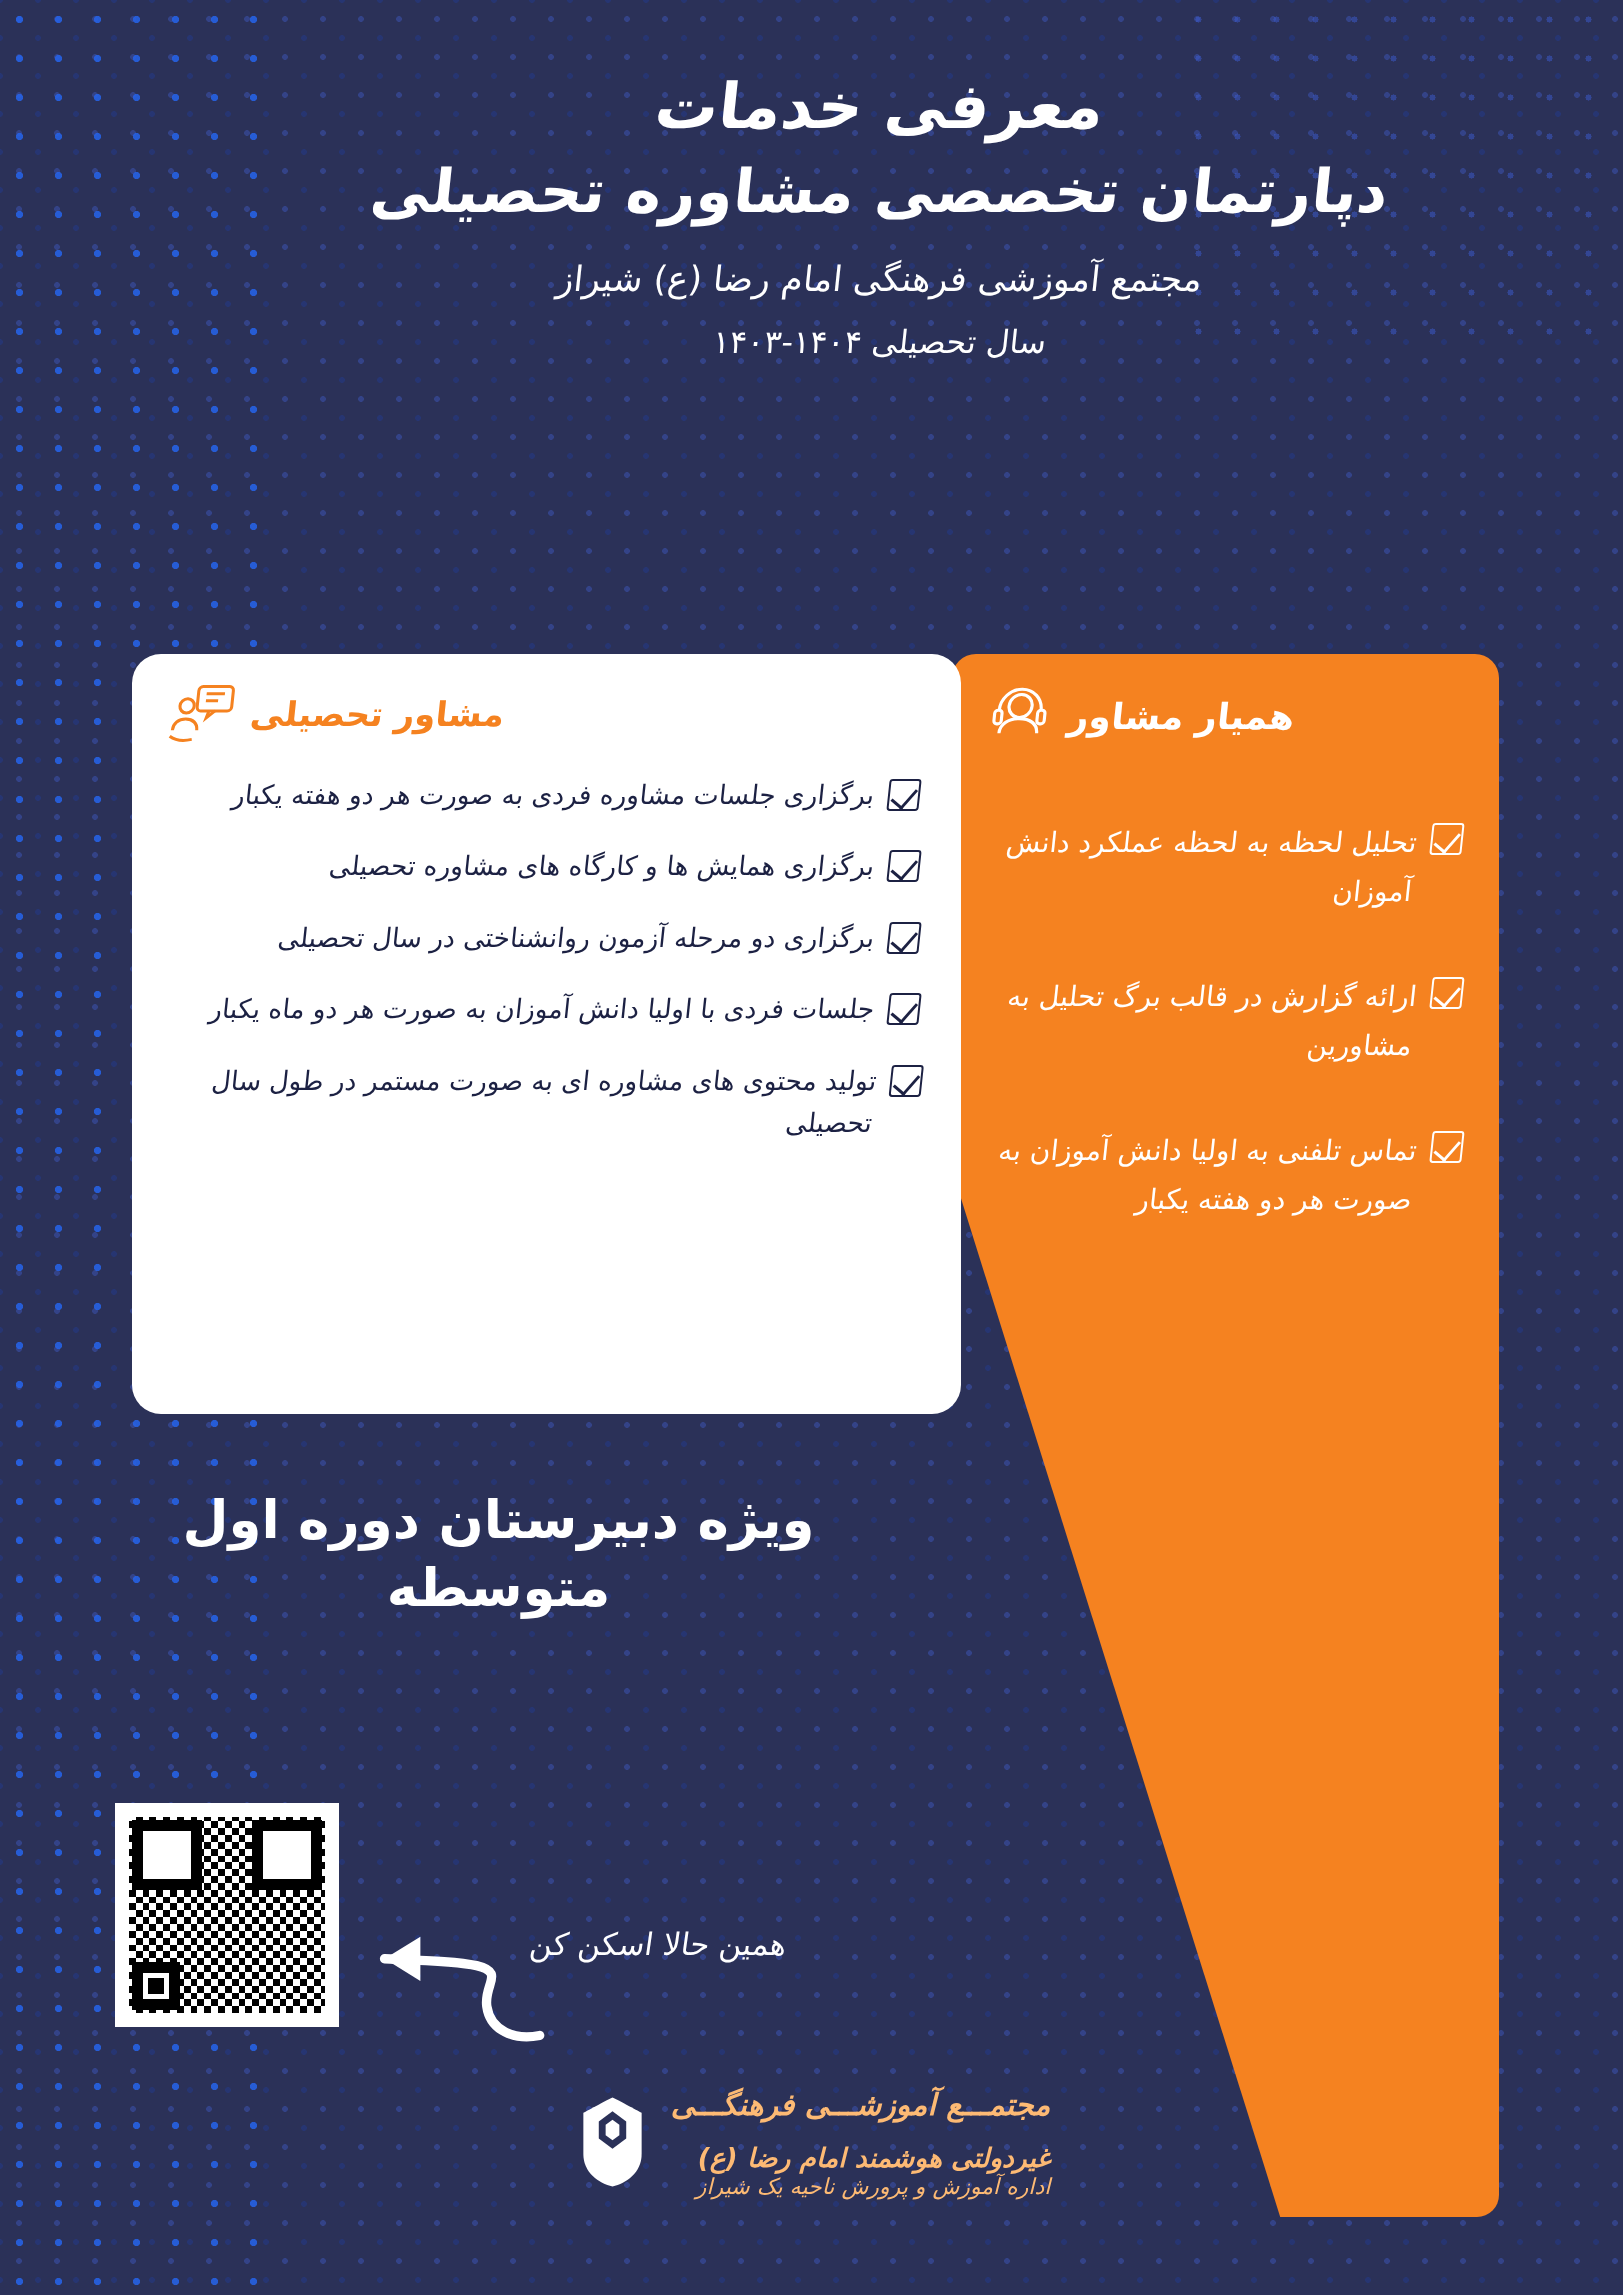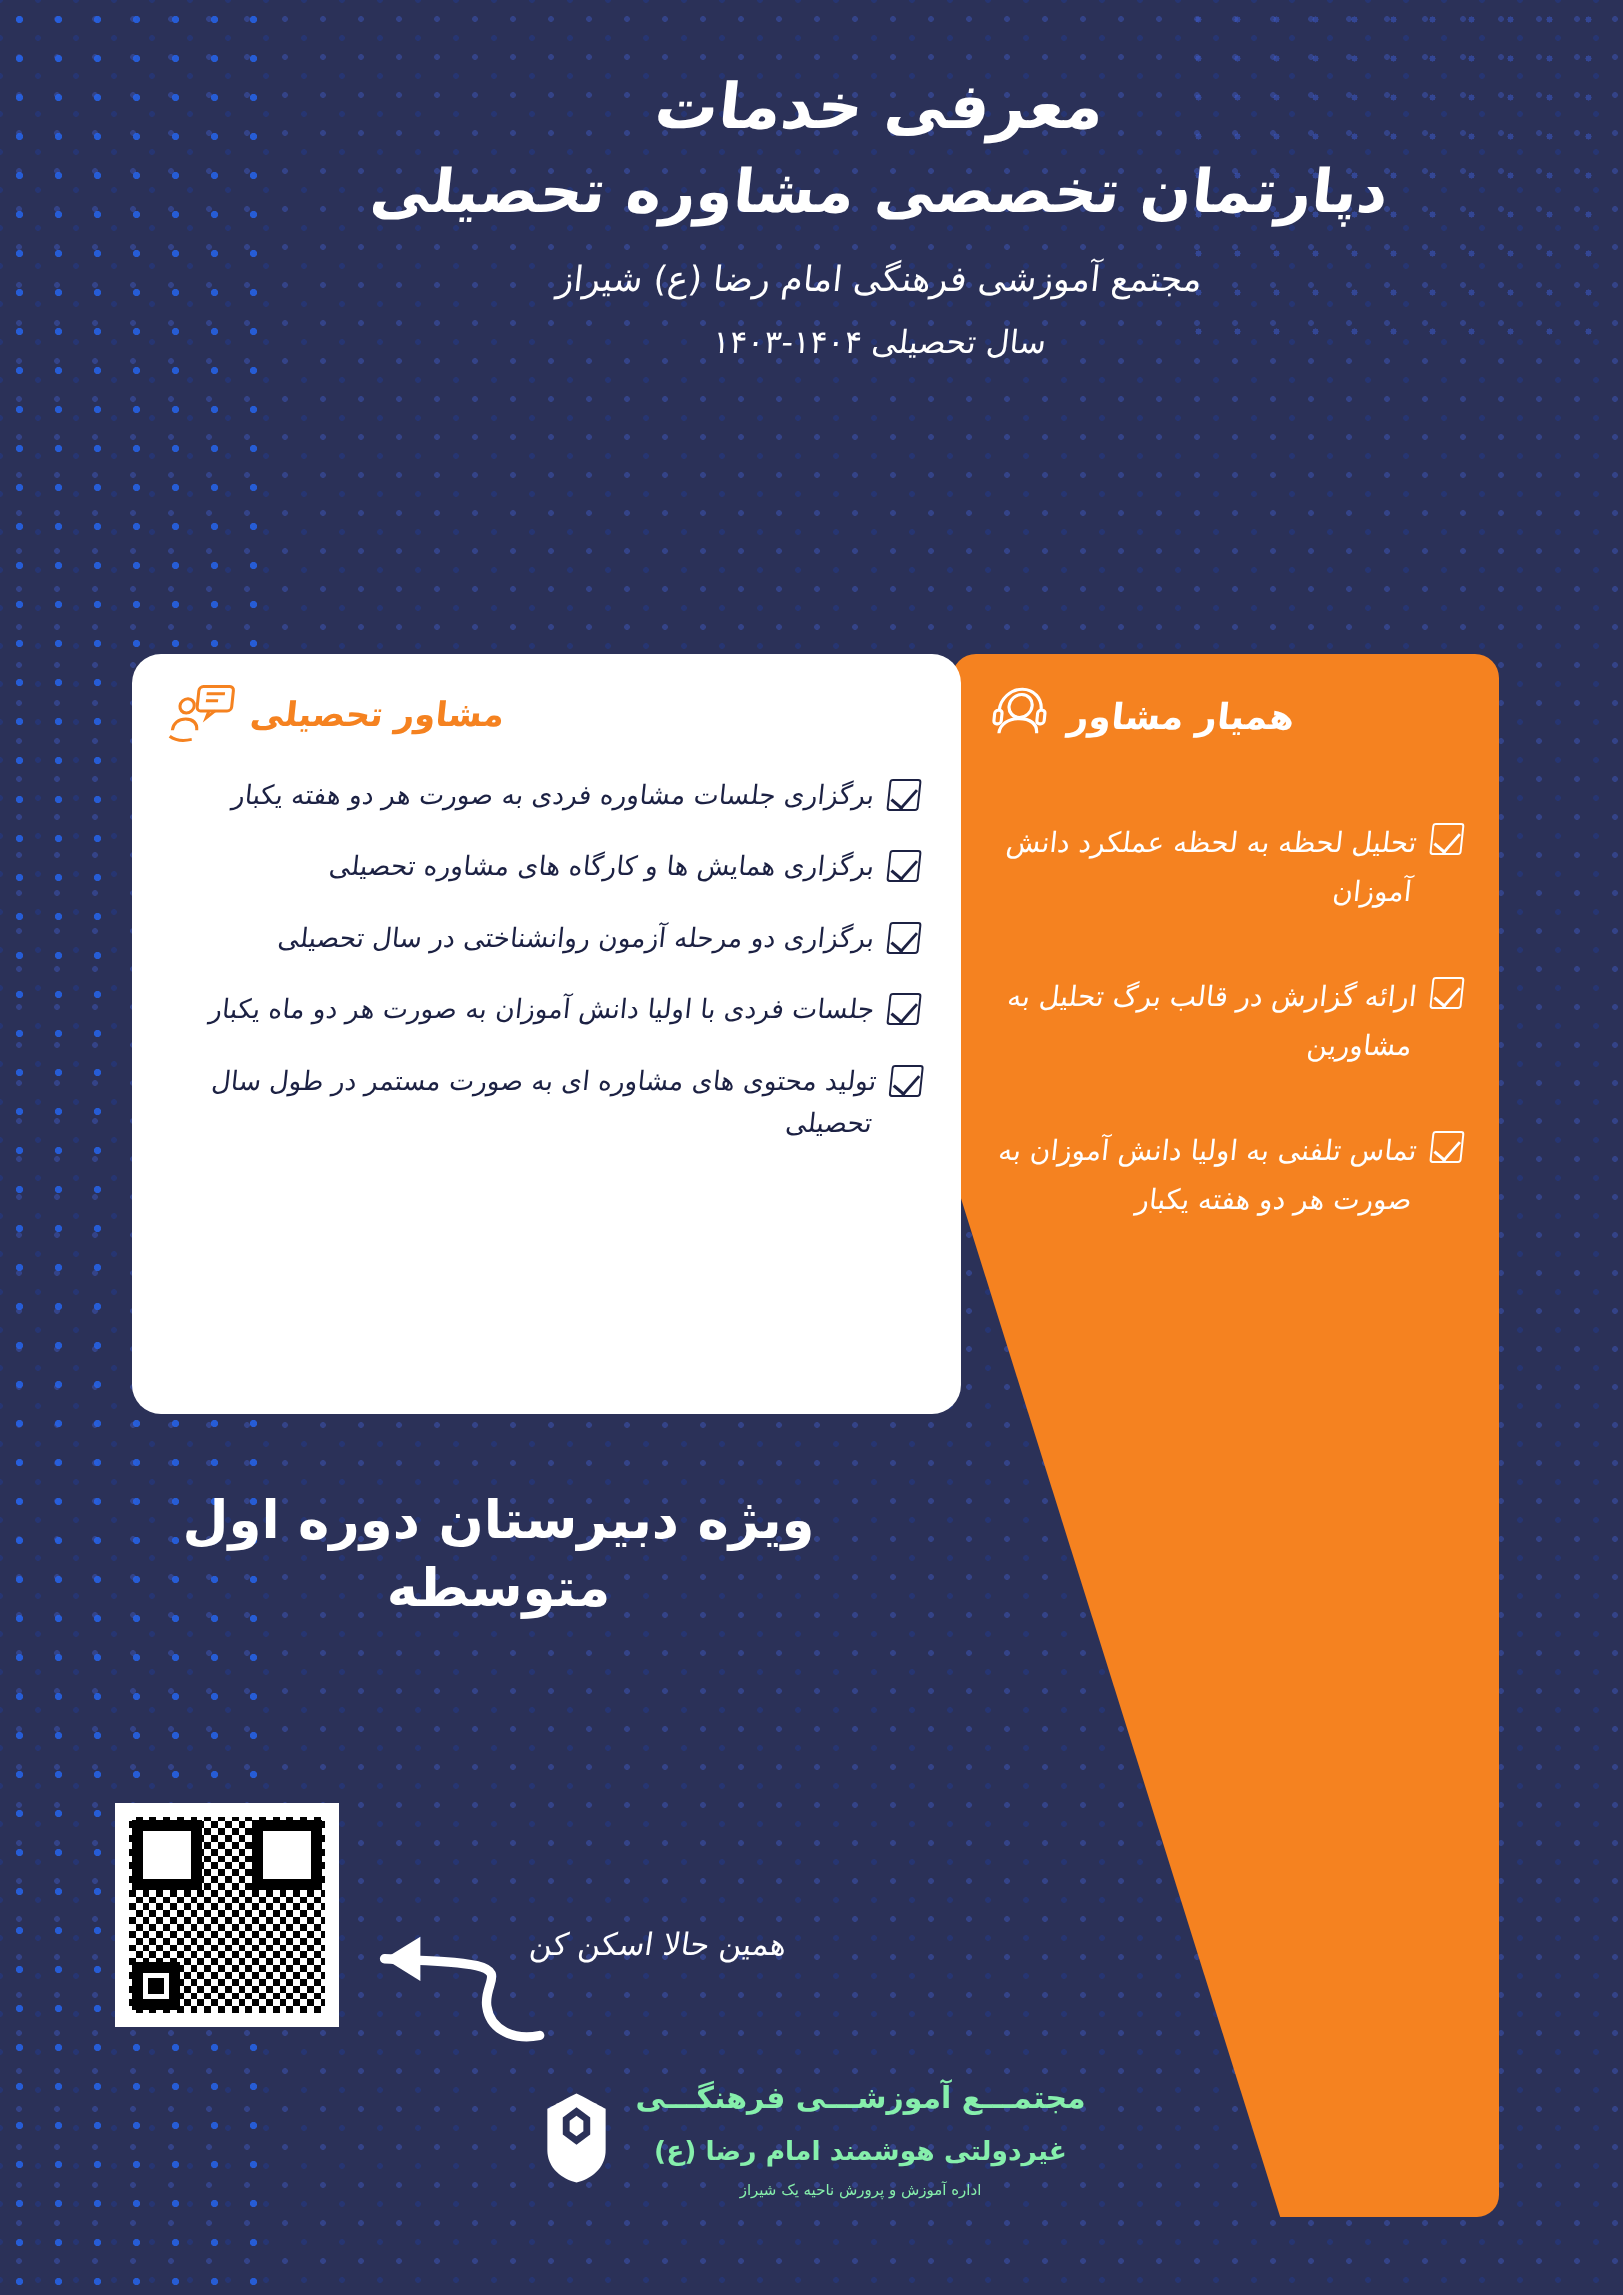--- a/index.html
+++ b/index.html
@@ -255,24 +255,24 @@
     position: absolute;
     left: 0; right: 0;
     bottom: 96px;
     display: flex;
     align-items: center;
     justify-content: center;
     gap: 19px;
     direction: rtl;
     z-index: 5;
   }
-  .footer-text { text-align: center; color: #86efac; }
+  .footer-text { text-align: right; color: #fdba74; font-style: italic; }
   .footer-text .l1 { font-size: 30px; font-weight: bold; letter-spacing: 0.9px; }
   .footer-text .l2 { font-size: 26.5px; font-weight: bold; margin-top: 20px; }
-  .footer-text .l3 { font-size: 15px; margin-top: 15px; }
+  .footer-text .l3 { font-size: 22px; margin-top: 1px; }
 
   .headset-icon svg, .chat-icon svg { display:block; }
 </style>
 </head>
 <body>
 
 <div class="sheet">
 
   <div class="dots"></div>
   <div class="dots-blue"></div>

